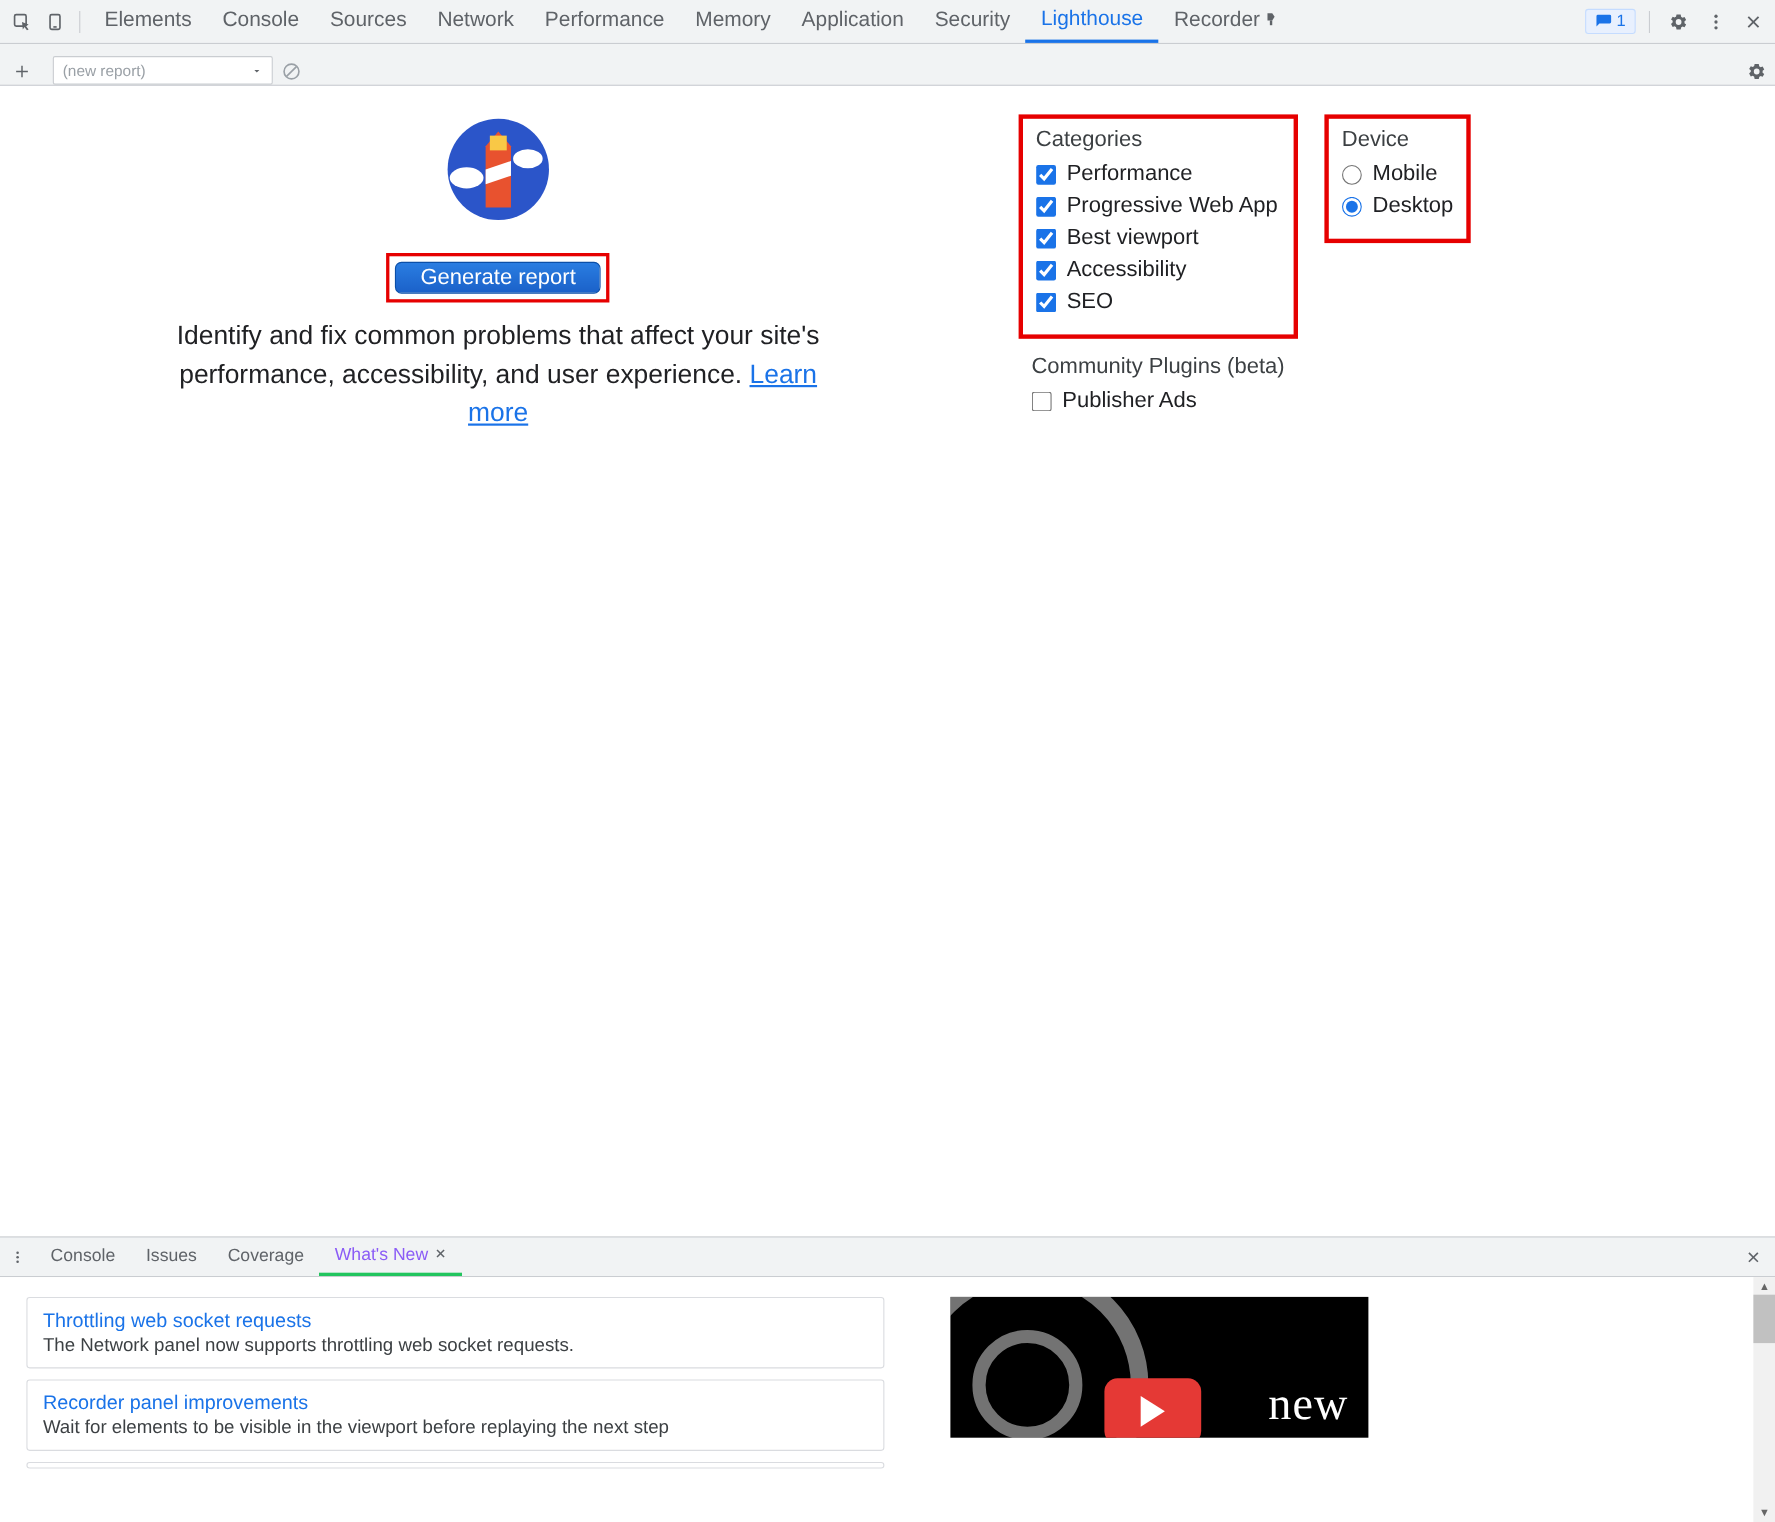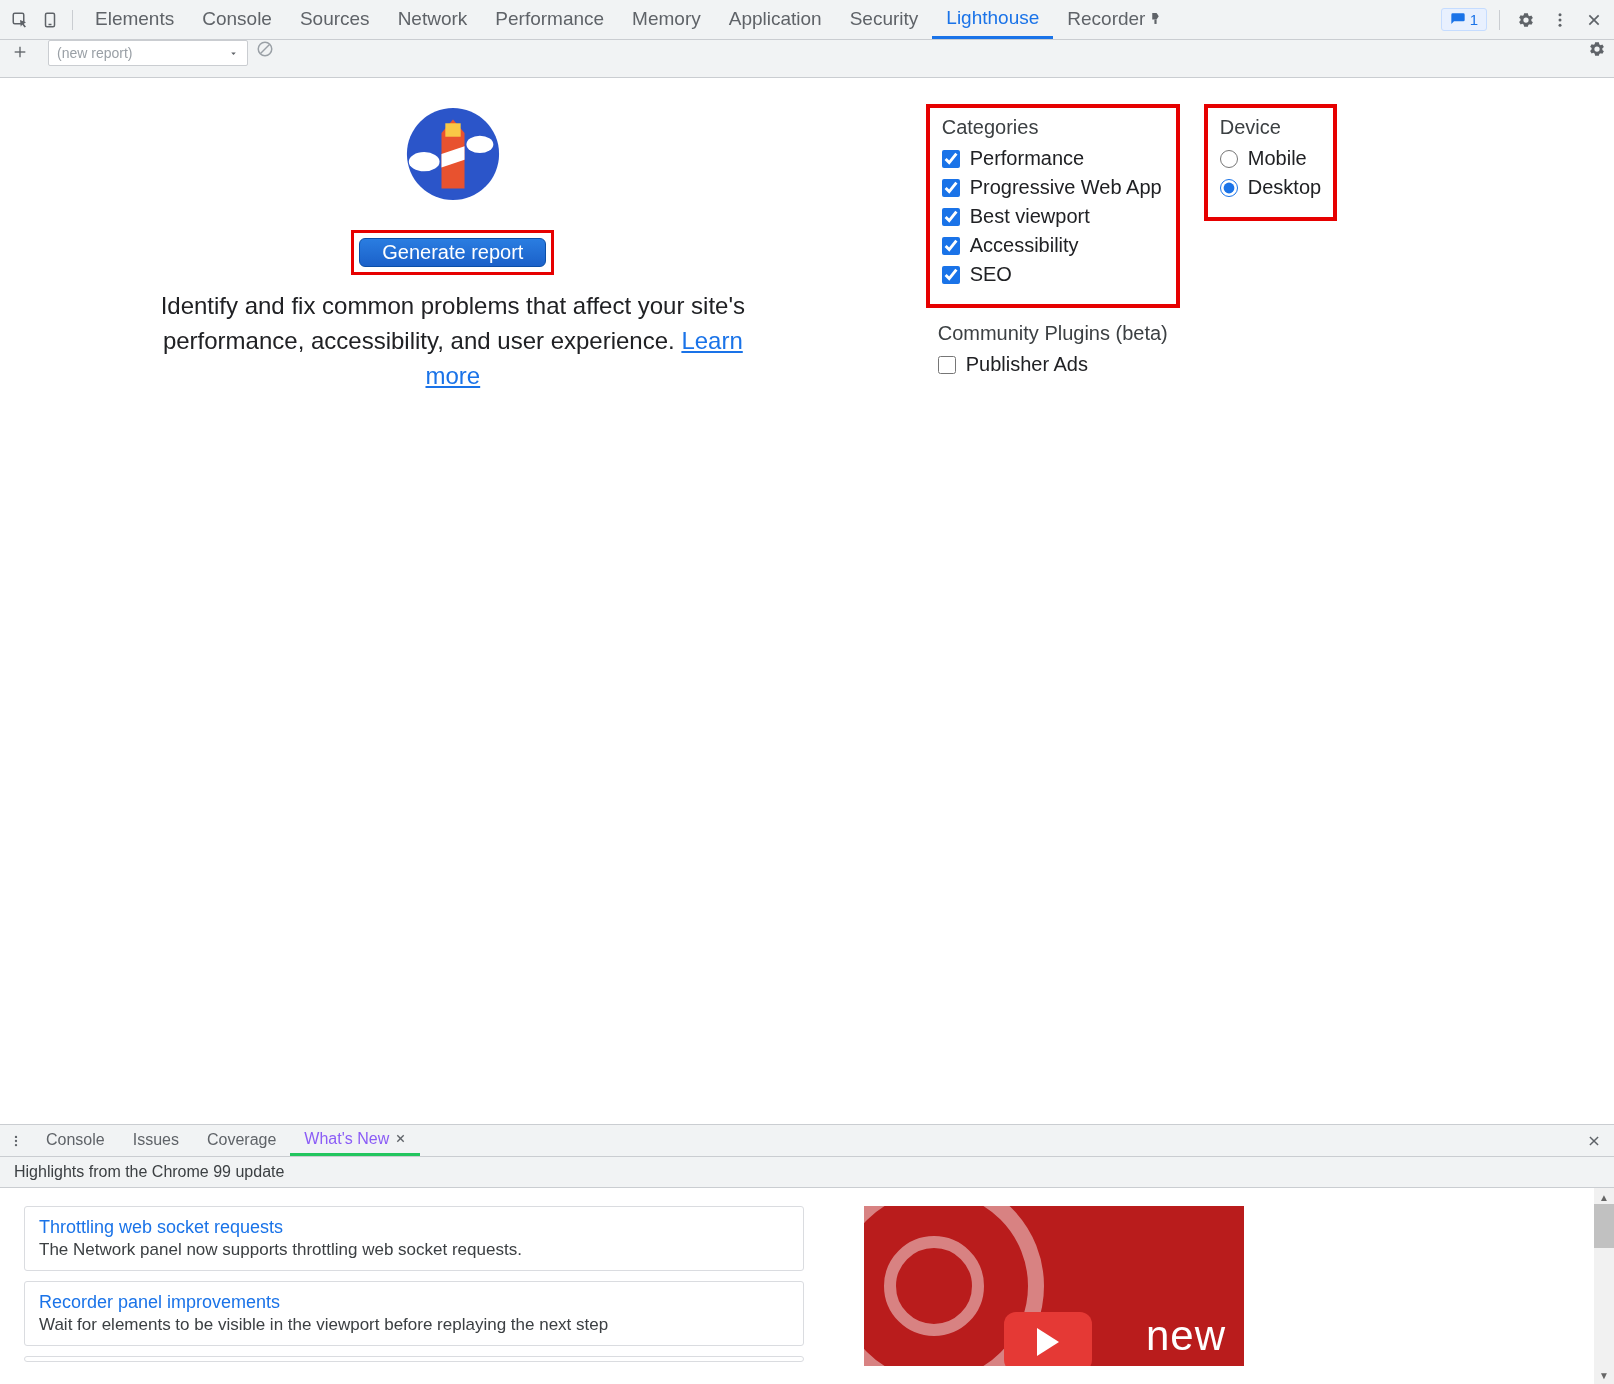--- a/index.html
+++ b/index.html
@@ -24,21 +24,21 @@
   }
   .tab.active { color:#1a73e8; border-bottom:3px solid #1a73e8; }
   .top-right { margin-left:auto; display:flex; align-items:center; gap:6px; }
   .issue-badge {
     display:flex; align-items:center; gap:4px; border:1px solid #c5dcff;
     background:#e8f0fe; color:#1a73e8; padding:2px 8px; border-radius:3px; font-size:15px;
   }
 
   
   .sub-bar {
-    display:flex; align-items:flex-start; height:38px; background:#f1f3f4;
+    display:flex; align-items:flex-end; height:38px; background:#f1f3f4;
     border-bottom:1px solid #cacdd1; padding:0 8px; gap:8px;
   }
   .sub-bar .plus { width:24px; height:24px; display:flex; align-items:center; justify-content:center; color:#5f6368; cursor:pointer; }
   .report-select {
     flex:0 0 200px; height:26px; display:flex; align-items:center; justify-content:space-between;
     border:1px solid #cacdd1; background:#fff; color:#9aa0a6; padding:0 8px; border-radius:2px;
   }
   .clear-icon svg { color:#9aa0a6; }
   .sub-right { margin-left:auto; }
 
@@ -83,21 +83,21 @@
   }
   .drawer-tab.active { color:#8b5cf6; border-bottom:3px solid #22c55e; }
   .drawer-close { margin-left:auto; width:28px; height:28px; display:flex; align-items:center; justify-content:center; color:#5f6368; cursor:pointer; }
   .highlights-bar { background:#f1f3f4; border-bottom:1px solid #cacdd1; padding:6px 14px; font-size:16px; color:#3c4043; }
   .drawer-body { flex:1; background:#fff; overflow:auto; display:flex; gap:60px; padding:18px 24px; }
   .news-list { display:flex; flex-direction:column; gap:10px; width:780px; }
   .news-card { border:1px solid #dadce0; border-radius:3px; padding:10px 14px; }
   .news-card .title { color:#1a73e8; font-size:18px; }
   .news-card .sub { color:#3c4043; font-size:17px; margin-top:2px; }
   .video-thumb {
-    width:380px; height:160px; background:#b91c1c; display:flex; align-items:center; justify-content:center; position:relative; overflow:hidden;
+    width:380px; height:128px; background:#000000; display:flex; align-items:center; justify-content:center; position:relative; overflow:hidden;font-family:Liberation Serif, serif;
   }
   .video-thumb .circle {
     position:absolute; left:-40px; top:-30px; width:220px;height:220px;border:16px solid rgba(255,255,255,0.45); border-radius:50%;
   }
   .video-thumb .circle2 {
     position:absolute; left:20px; top:30px; width:100px;height:100px;border:12px solid rgba(255,255,255,0.45); border-radius:50%;
   }
   .play { position:absolute; left:140px; bottom:-6px; width:88px; height:60px; background:#e53935; border-radius:12px; display:flex; align-items:center; justify-content:center; }
   .play::after { content:""; border-left:22px solid #fff; border-top:14px solid transparent; border-bottom:14px solid transparent; }
   .video-text { position:absolute; right:18px; bottom:6px; color:#fff; font-size:42px; font-weight:300; letter-spacing:1px; }
@@ -293,21 +293,20 @@
               <line x1="19" y1="5" x2="5" y2="19"></line>
             </svg></span></div>
       </div>
     <div class="drawer-close">
       <svg width="14" height="14" viewBox="0 0 24 24" stroke="#5f6368" stroke-width="2.5">
           <line x1="5" y1="5" x2="19" y2="19"></line>
           <line x1="19" y1="5" x2="5" y2="19"></line>
         </svg>
     </div>
   </div>
-  <div class="highlights-bar">Highlights from the Chrome 99 update</div>
   <div class="drawer-body-wrap">
     <div class="drawer-body">
       <div class="news-list" id="newsList">
           <div class="news-card">
             <div class="title">Throttling web socket requests</div>
             <div class="sub">The Network panel now supports throttling web socket requests.</div>
           </div>
           <div class="news-card">
             <div class="title">Recorder panel improvements</div>
             <div class="sub">Wait for elements to be visible in the viewport before replaying the next step</div>

